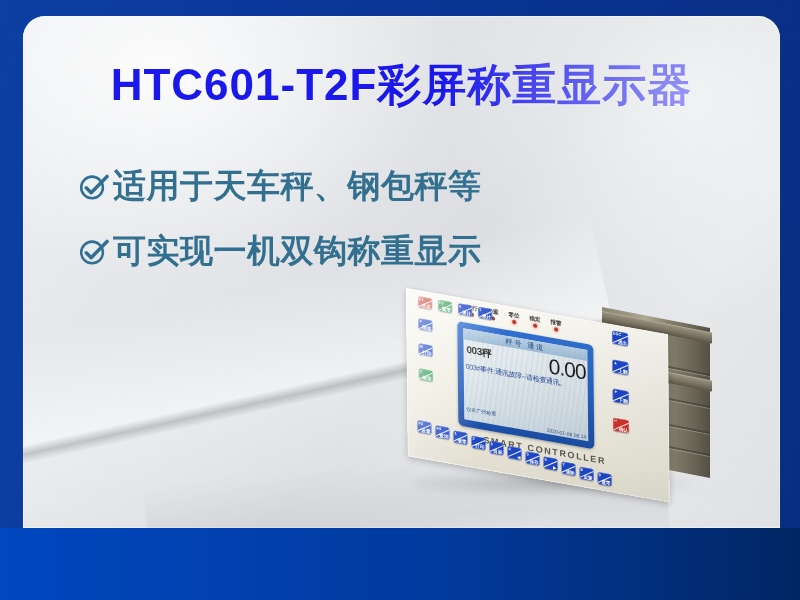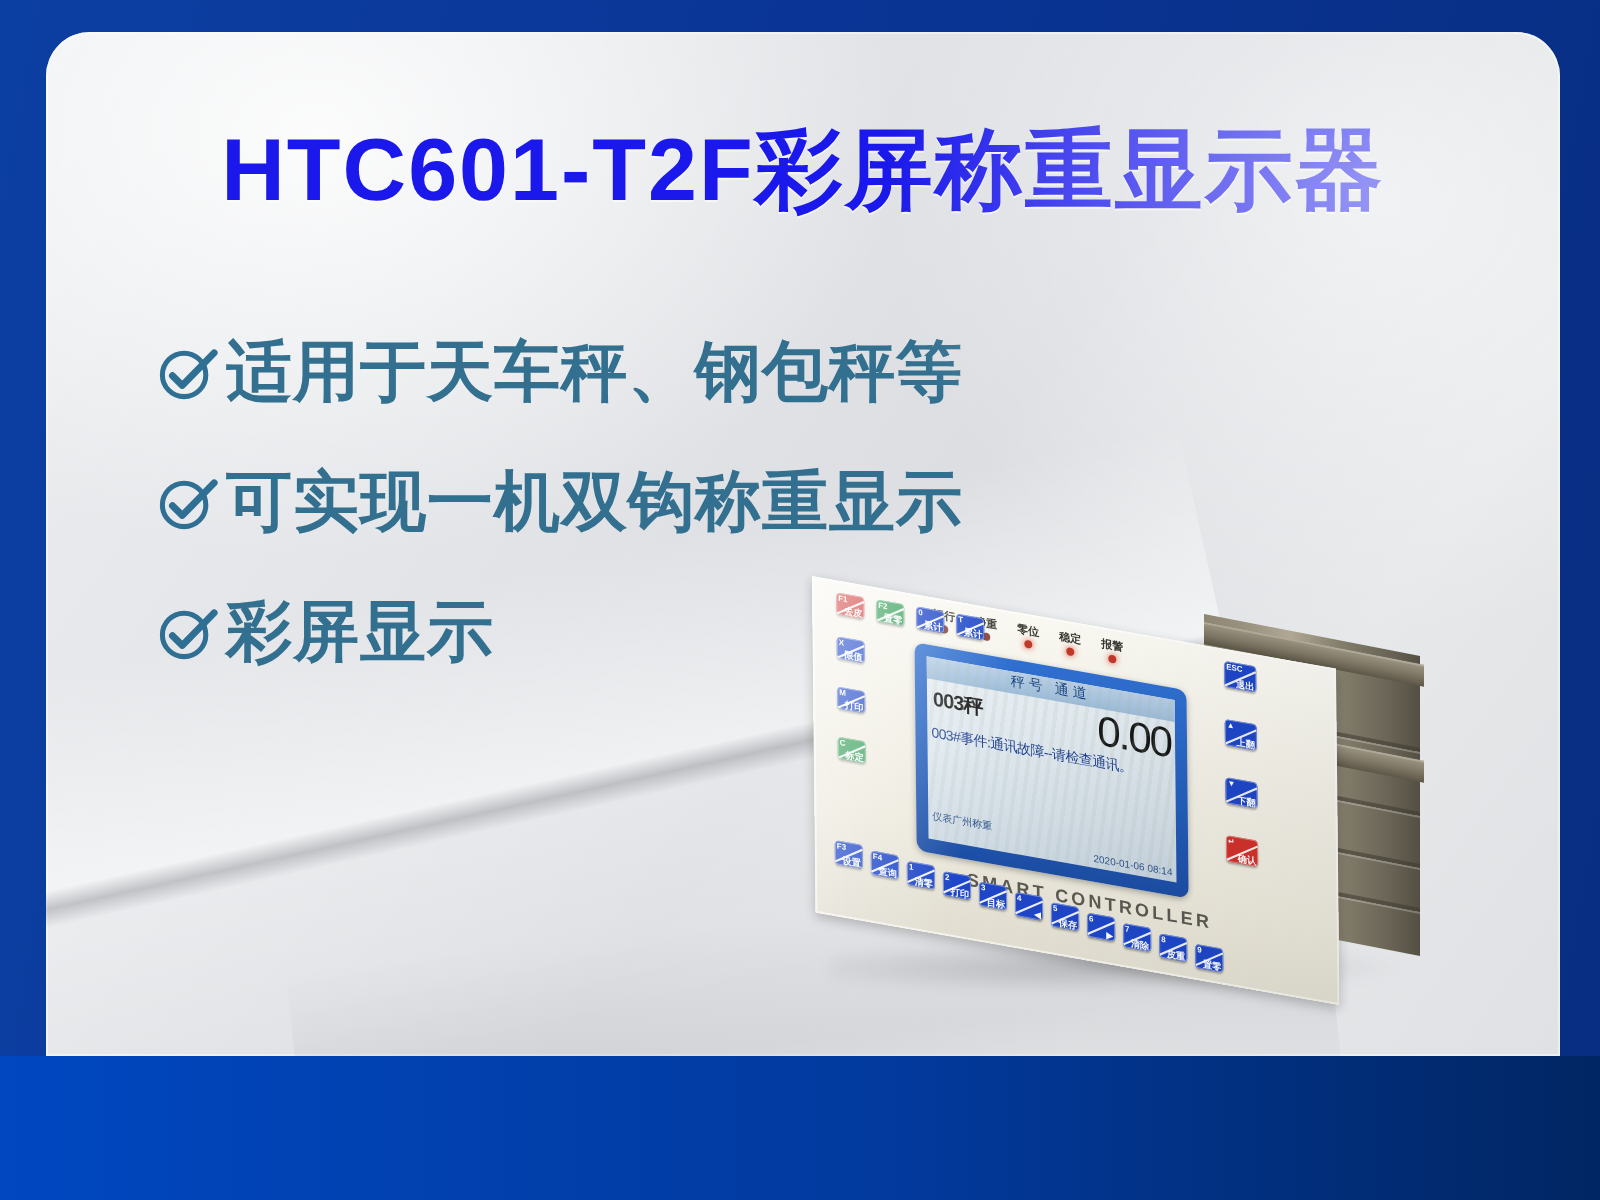--- a/index.html
+++ b/index.html
@@ -221,29 +221,20 @@
       <div class="bullet">
         <span class="chk">
           <svg viewBox="0 0 32 32" width="31" height="31">
             <circle cx="14.5" cy="17" r="11.2" fill="none" stroke="#2f6f94" stroke-width="2.6"></circle>
             <path d="M8.5 17.4 L13.6 22.4 L30 5.6" fill="none" stroke="#2f6f94" stroke-width="3.6" stroke-linecap="round" stroke-linejoin="round"></path>
           </svg>
         </span>
         <span class="btext">可实现一机双钩称重显示</span>
       </div>
 
-      <div class="bullet">
-        <span class="chk">
-          <svg viewBox="0 0 32 32" width="31" height="31">
-            <circle cx="14.5" cy="17" r="11.2" fill="none" stroke="#2f6f94" stroke-width="2.6"></circle>
-            <path d="M8.5 17.4 L13.6 22.4 L30 5.6" fill="none" stroke="#2f6f94" stroke-width="3.6" stroke-linecap="round" stroke-linejoin="round"></path>
-          </svg>
-        </span>
-        <span class="btext">彩屏显示</span>
-      </div>
 
     </div>
 
     <div class="dev-shadow"></div>
 
     <div class="device">
 
       <div class="housing">
         <div class="lip" style="top:4px"></div>
         <div class="rib" style="top:46px"></div>

